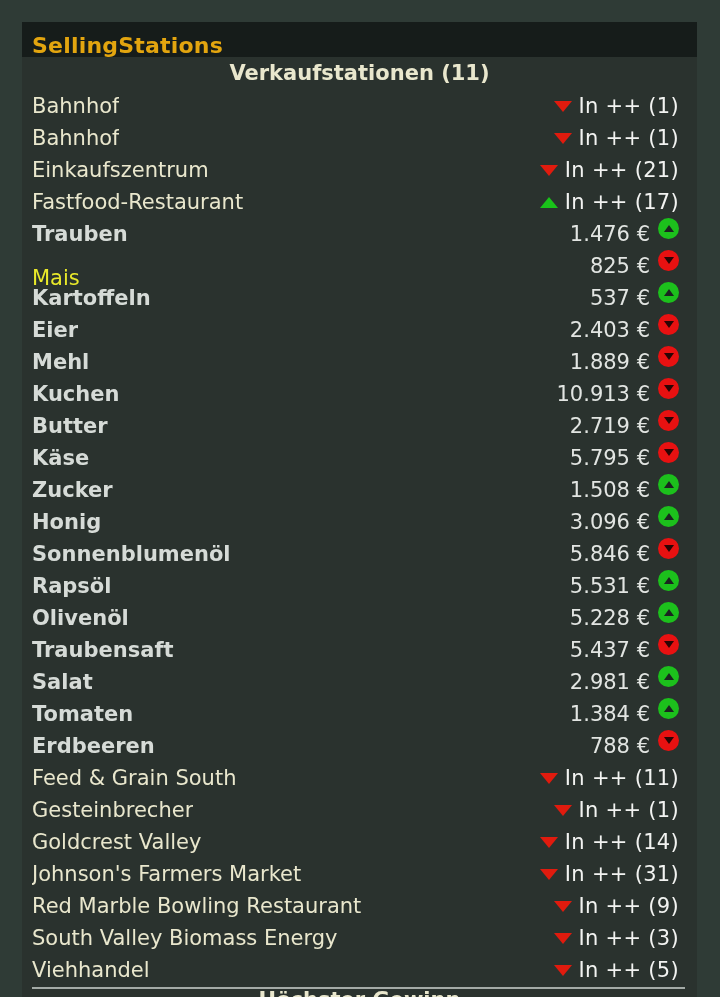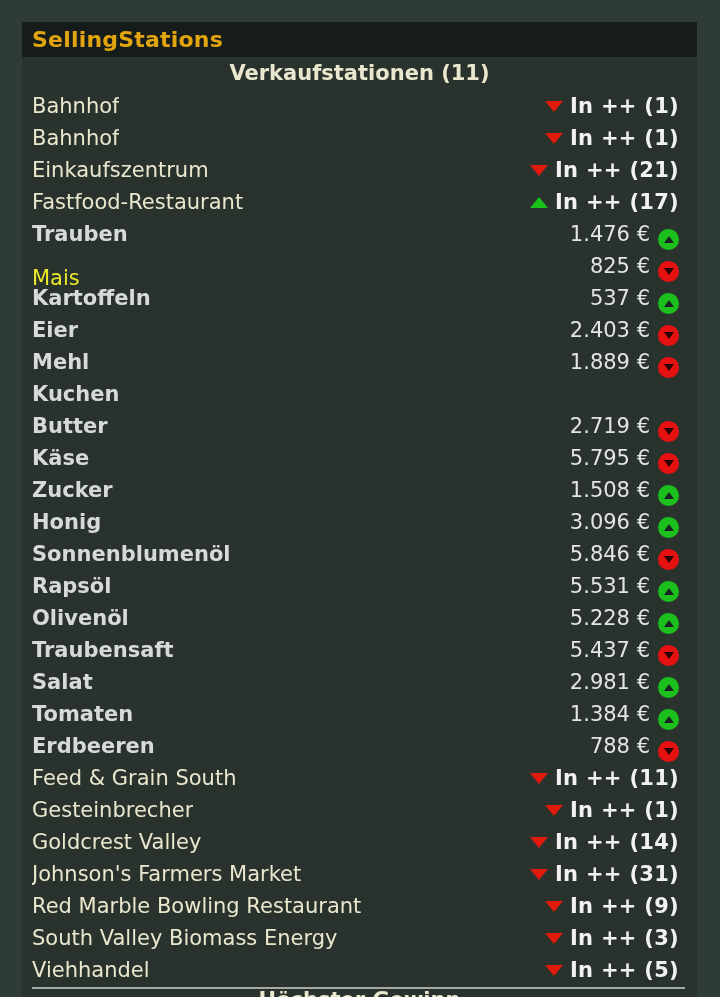--- a/index.html
+++ b/index.html
@@ -10,21 +10,21 @@
     -webkit-font-smoothing:antialiased;
   }
   #app{position:relative;width:720px;height:997px;background:#2f3b36;}
 
   
   .panel{
     position:absolute;left:22px;top:22px;width:675px;height:975px;
     background:#2a322e;overflow:hidden;
   }
   .titlebar{
-    height:35px;background:#161c1a;display:flex;align-items:center;
+    height:35px;background:#161c1a;display:flex;align-items:flex-end;
     padding:0 8px 0 10px;box-sizing:border-box;
   }
   .titlebar .title{
     color:#e3a50f;font-size:22px;font-weight:bold;letter-spacing:.2px;
     line-height:1;
   }
 
   .body{padding:0;}
 
   .section-head{
@@ -56,25 +56,25 @@
   .tri{width:0;height:0;display:inline-block;}
   .tri.down{
     border-left:9px solid transparent;border-right:9px solid transparent;
     border-top:11px solid #e01b0e;
   }
   .tri.up{
     border-left:9px solid transparent;border-right:9px solid transparent;
     border-bottom:11px solid #19c219;
   }
   .inlabel{
-    color:#f2f3f1;font-size:21px;font-weight:bold;letter-spacing:.3px;
+    color:#f2f3f1;font-size:21px;font-weight:normal;letter-spacing:.3px;
   }
 
   
-  .right-pr{display:flex;align-items:flex-end;gap:8px;}
+  .right-pr{display:flex;align-items:flex-start;gap:8px;}
   .price{
     color:#e2e5e2;font-size:21px;font-weight:normal;text-align:right;
     min-width:120px;
   }
   .badge{
     width:21px;height:21px;border-radius:50%;
     display:flex;align-items:center;justify-content:center;
     flex:0 0 auto;
   }
   .badge.up{background:#1cc01c;}
@@ -188,20 +188,26 @@
             <span class="right-pr">
               <span class="price">1.889 €</span>
               <span class="badge down">
                 <i></i>
               </span>
             </span>
           </div>
           <div class="row product">
             <span class="name">Kuchen</span>
             <span class="spacer"></span>
+            <span class="right-pr">
+              <span class="price">10.913 €</span>
+              <span class="badge down">
+                <i></i>
+              </span>
+            </span>
           </div>
           <div class="row product">
             <span class="name">Butter</span>
             <span class="spacer"></span>
             <span class="right-pr">
               <span class="price">2.719 €</span>
               <span class="badge down">
                 <i></i>
               </span>
             </span>

